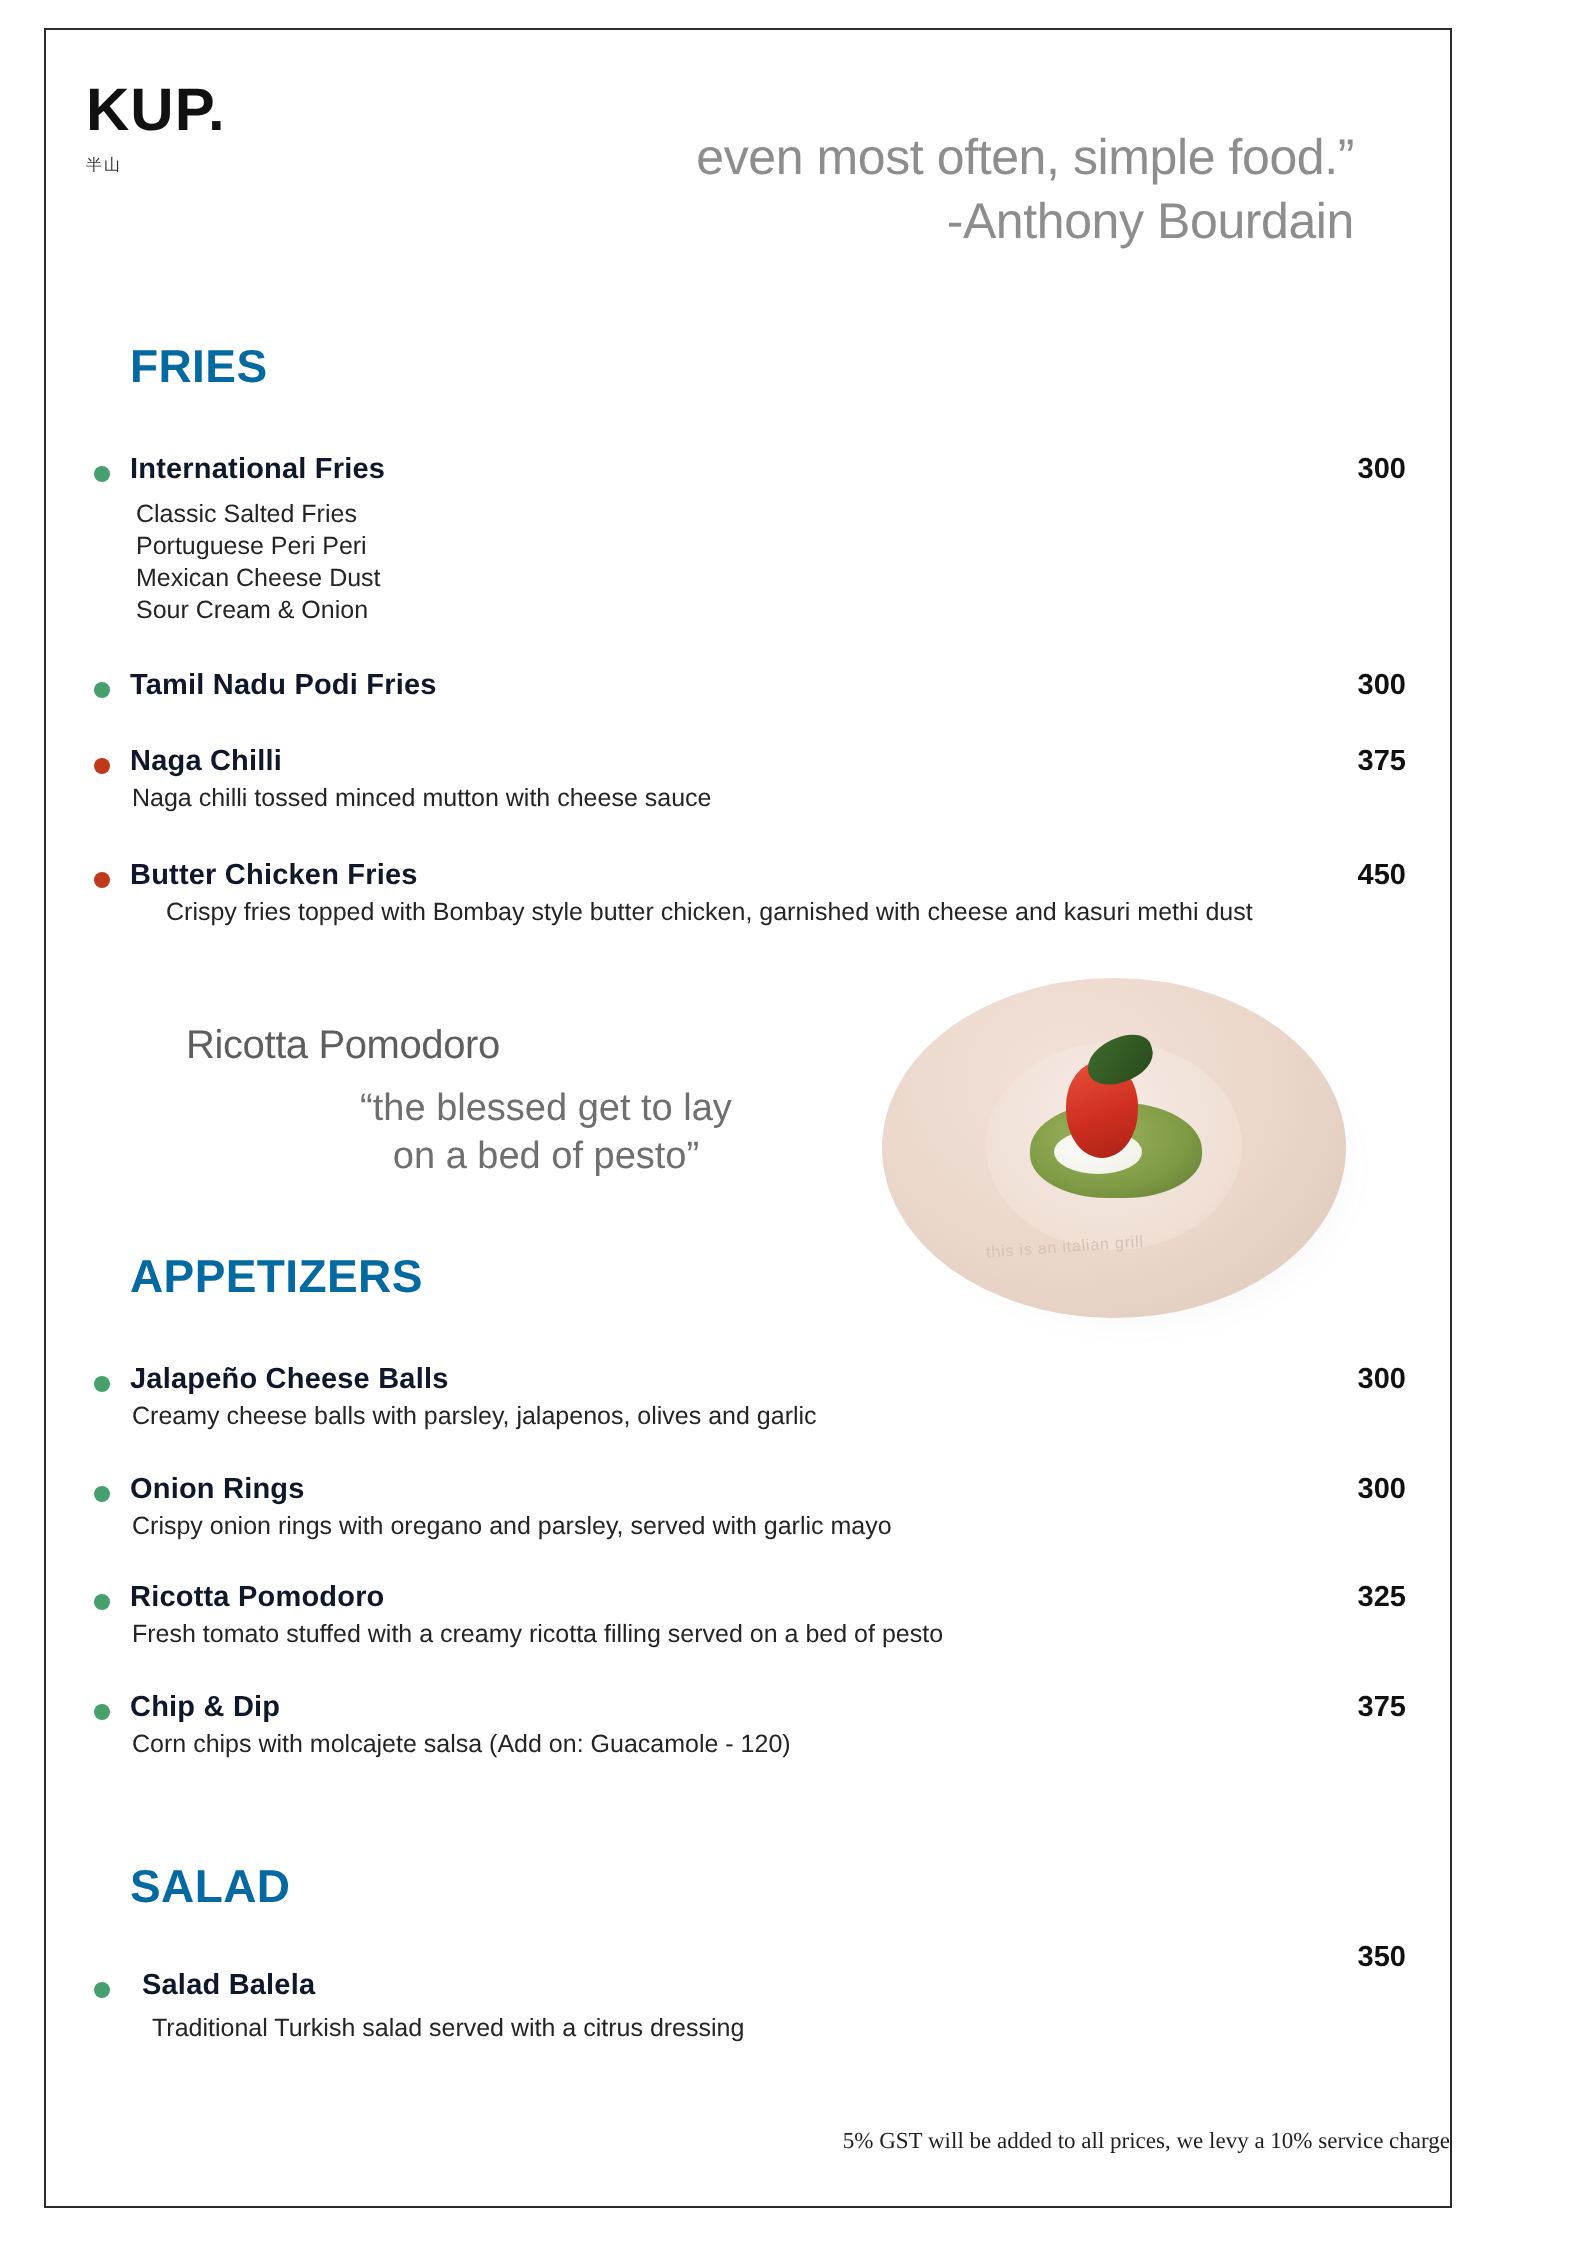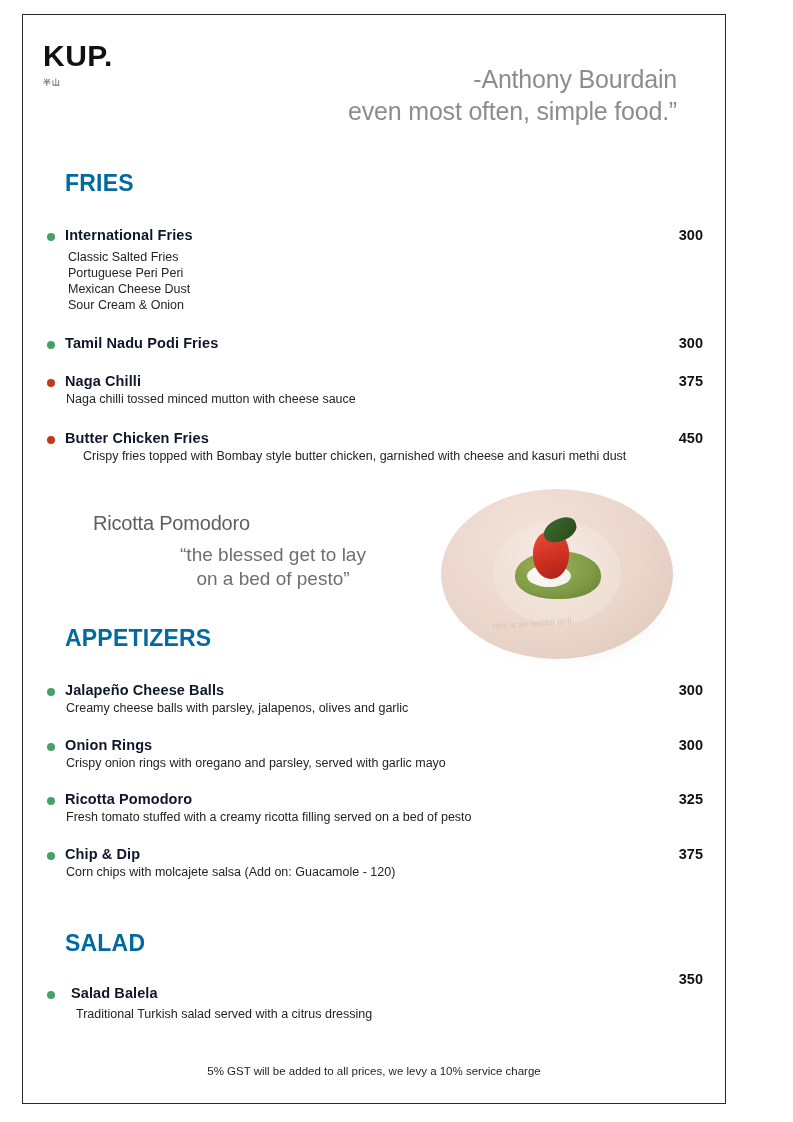--- a/index.html
+++ b/index.html
@@ -220,41 +220,42 @@
     letter-spacing: 0.4px;
     transform: rotate(-4deg);
   }
 
   
   .footer {
     position: absolute;
     left: 0;
     right: 0;
     bottom: 26px;
-    text-align: center;
+    text-align: right;
     font-size: 11.5px;
     color: #1f1f1f;
+    font-family: Liberation Serif, serif;
   }
 
   .blk { position: absolute; left: 0; right: 0; }
 </style>
 </head>
 <body>
 
 <div class="page">
   <div class="inner">
 
     <div class="brand">
       <div class="brand-name">KUP.</div>
       <div class="brand-sub">半山</div>
     </div>
 
     <div class="quote">
+      <span class="ln">even most often, simple food.”</span>
       <span class="ln">-Anthony Bourdain</span>
-      <span class="ln">even most often, simple food.”</span>
     </div>
 
     <div class="blk" style="top:155px;">
       <div class="section-title">FRIES</div>
 
       <ul class="menu" style="margin-top:30px;">
 
         <li class="item" style="margin-top:0;">
           <span class="dot"></span>
           <div class="item-row">

